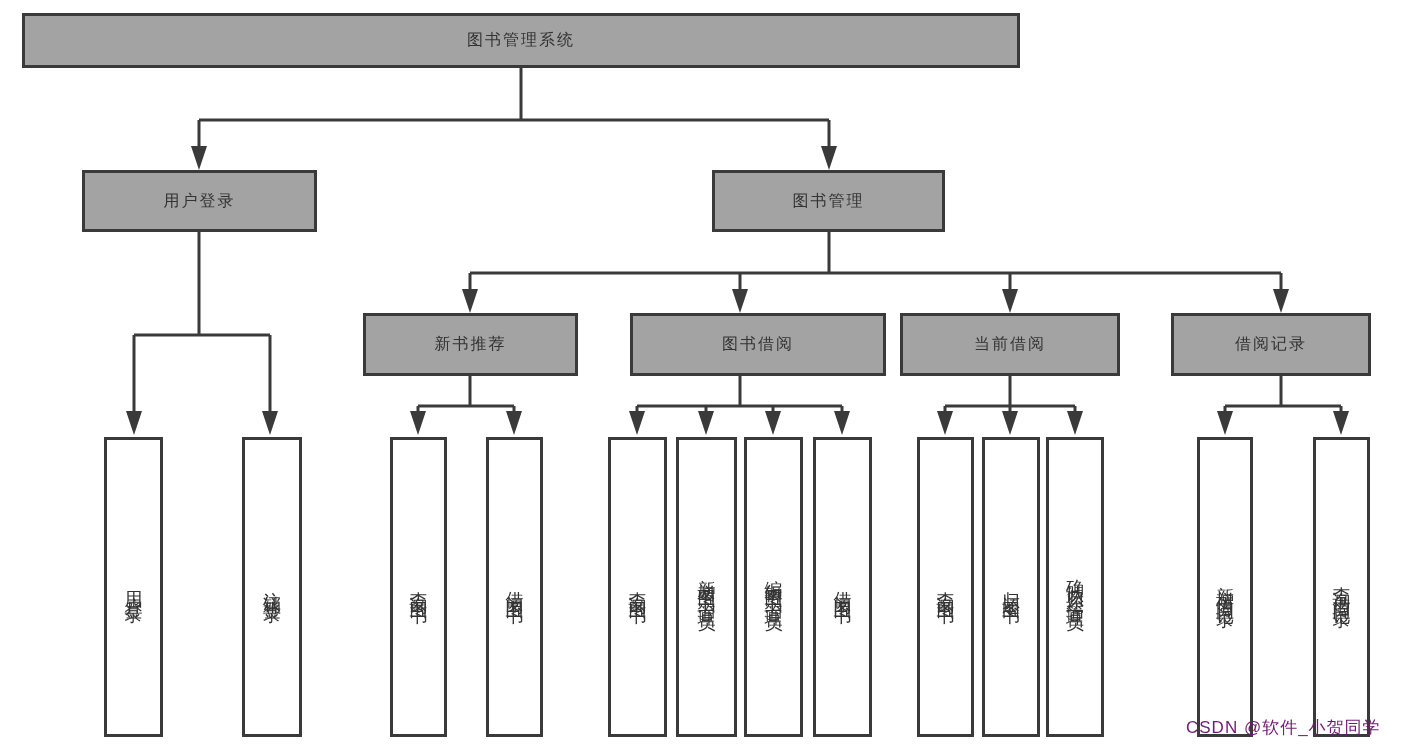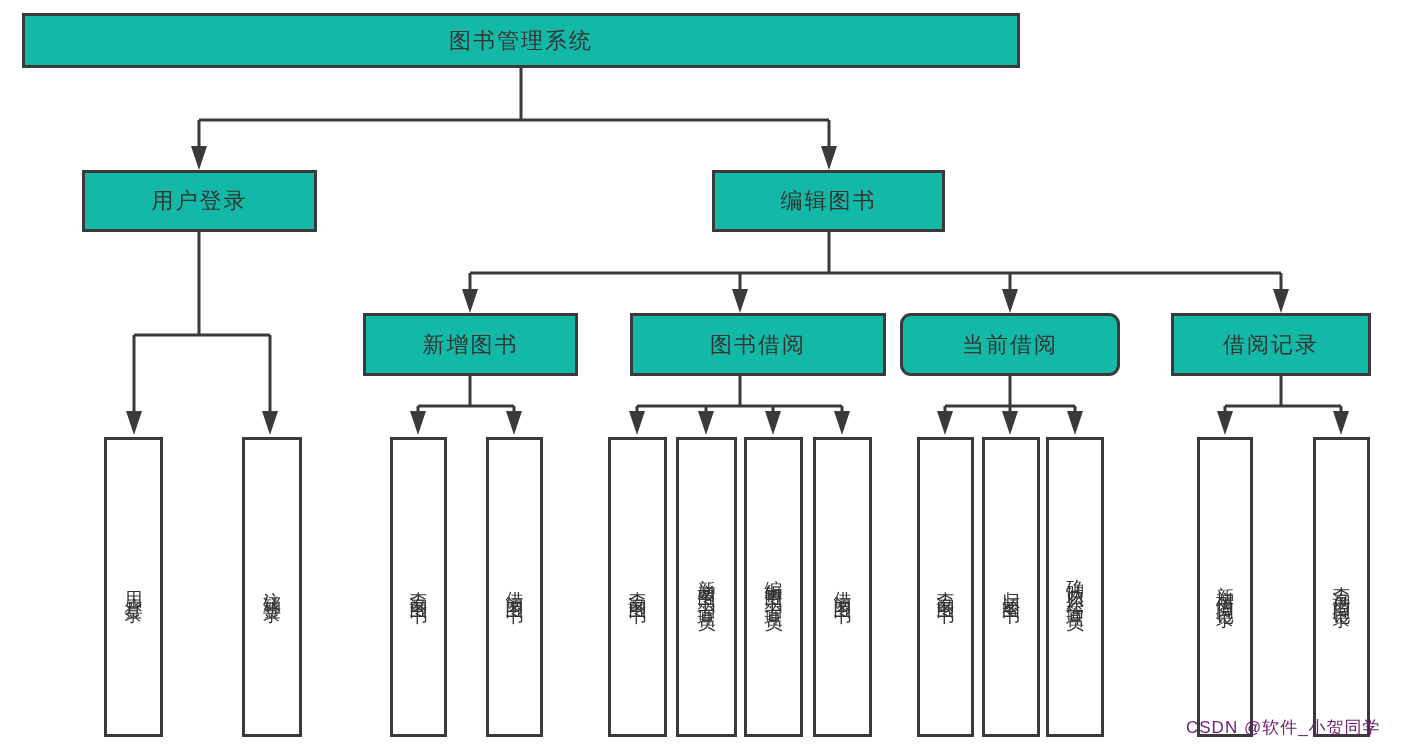--- a/index.html
+++ b/index.html
@@ -9,25 +9,25 @@
     height: 747px;
     background: #ffffff;
     font-family: "Liberation Sans", "DejaVu Sans", sans-serif;
     overflow: hidden;
   }
   .wires { position: absolute; left: 0; top: 0; }
   .node {
     position: absolute;
     box-sizing: border-box;
     border: 3px solid #3a3a3a;
-    background: #14b8a6;
+    background: #a3a3a3;
     display: flex;
     align-items: center;
     justify-content: center;
-    font-size: 22px;
+    font-size: 16px;
     color: #333333;
     letter-spacing: 2px;
     white-space: nowrap;
   }
   .leaf {
     position: absolute;
     box-sizing: border-box;
     border: 3px solid #3a3a3a;
     background: #ffffff;
     display: flex;
@@ -94,25 +94,25 @@
       <polygon points="1010,435 1002,411 1018,411"></polygon>
       <polygon points="1075,435 1067,411 1083,411"></polygon>
       <polygon points="1225,435 1217,411 1233,411"></polygon>
       <polygon points="1341,435 1333,411 1349,411"></polygon>
     </g>
   </svg>
 
   <div class="node" style="left:22px; top:13px; width:998px; height:55px;">图书管理系统</div>
 
   <div class="node" style="left:82px; top:170px; width:235px; height:62px;">用户登录</div>
-  <div class="node" style="left:712px; top:170px; width:233px; height:62px;">编辑图书</div>
+  <div class="node" style="left:712px; top:170px; width:233px; height:62px;">图书管理</div>
 
-  <div class="node" style="left:363px; top:313px; width:215px; height:63px;">新增图书</div>
+  <div class="node" style="left:363px; top:313px; width:215px; height:63px;">新书推荐</div>
   <div class="node" style="left:630px; top:313px; width:256px; height:63px;">图书借阅</div>
-  <div class="node" style="left:900px; top:313px; width:220px; height:63px;border-radius:11px;">当前借阅</div>
+  <div class="node" style="left:900px; top:313px; width:220px; height:63px;">当前借阅</div>
   <div class="node" style="left:1171px; top:313px; width:200px; height:63px;">借阅记录</div>
 
   <div class="leaf" style="left:104px; top:437px; width:59px; height:300px;">用户登录</div>
   <div class="leaf" style="left:242px; top:437px; width:60px; height:300px;">注销登录</div>
 
   <div class="leaf" style="left:390px; top:437px; width:57px; height:300px;">查询图书</div>
   <div class="leaf" style="left:486px; top:437px; width:57px; height:300px;">借阅图书</div>
 
   <div class="leaf" style="left:608px; top:437px; width:59px; height:300px;">查询图书</div>
   <div class="leaf" style="left:676px; top:437px; width:61px; height:300px;">新增图书（管理员）</div>

